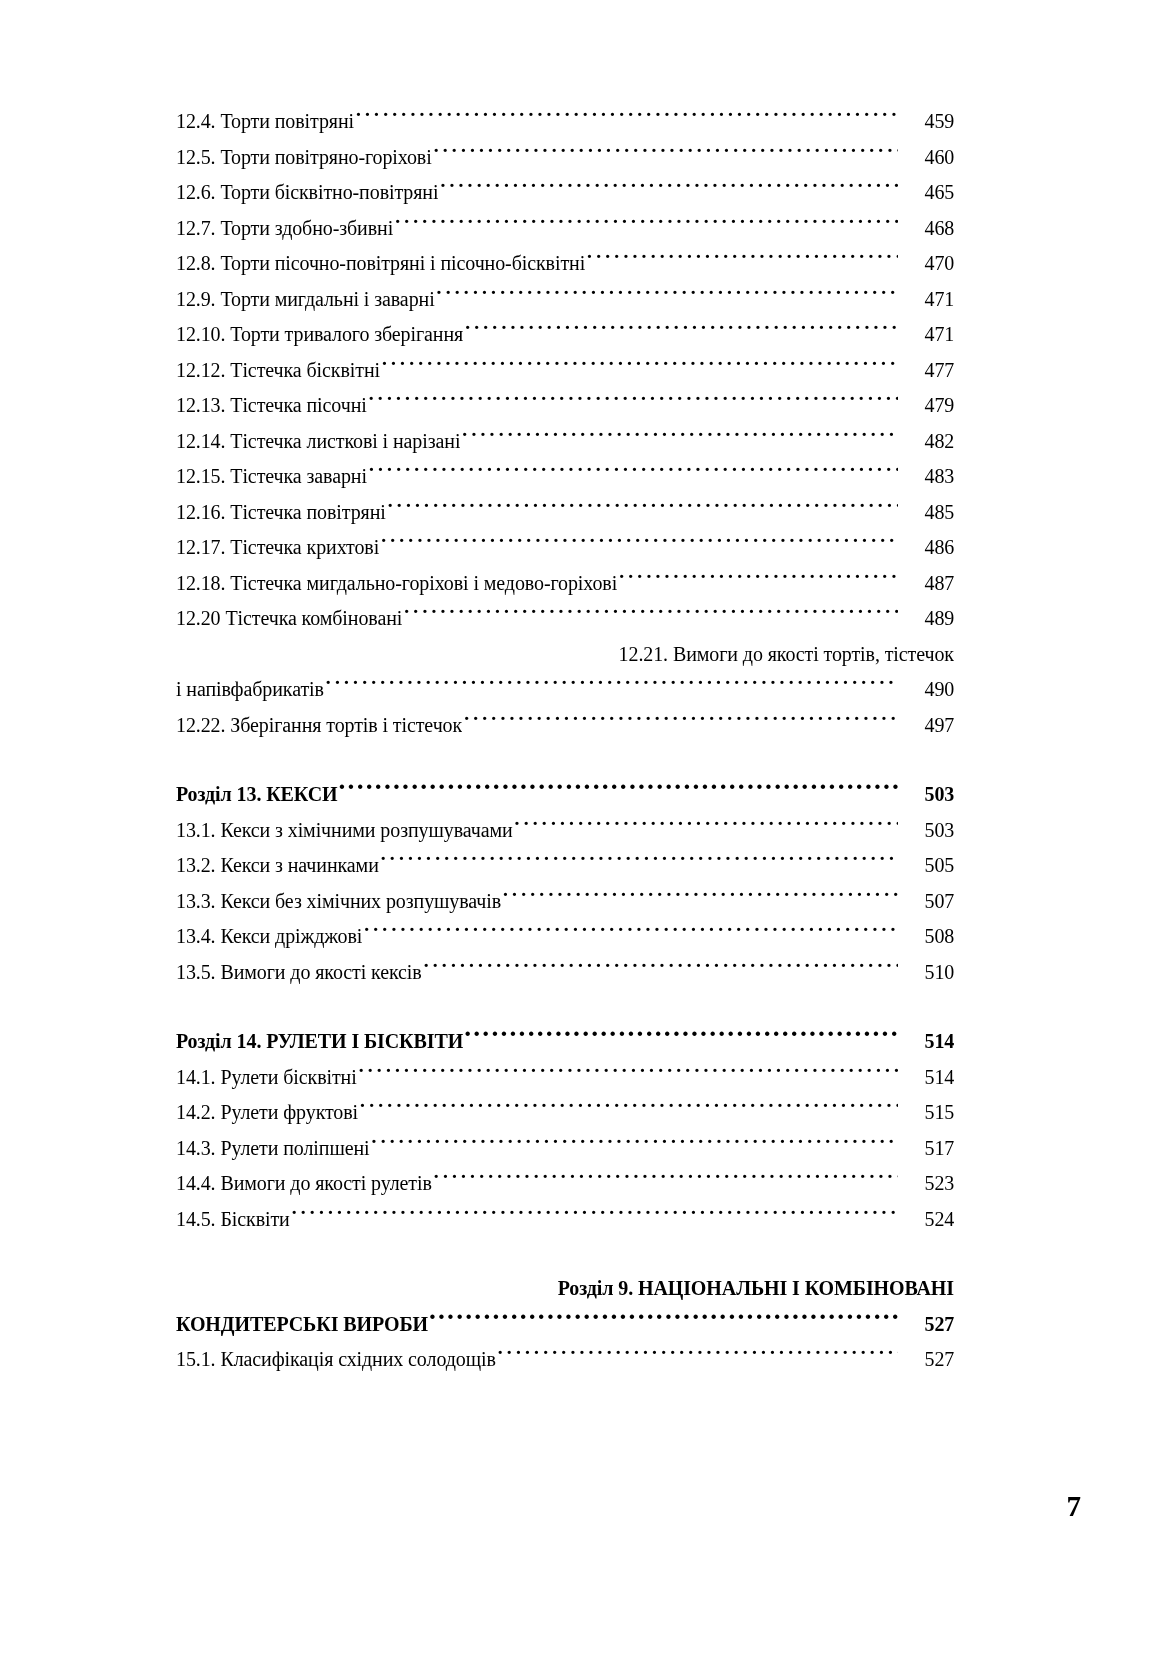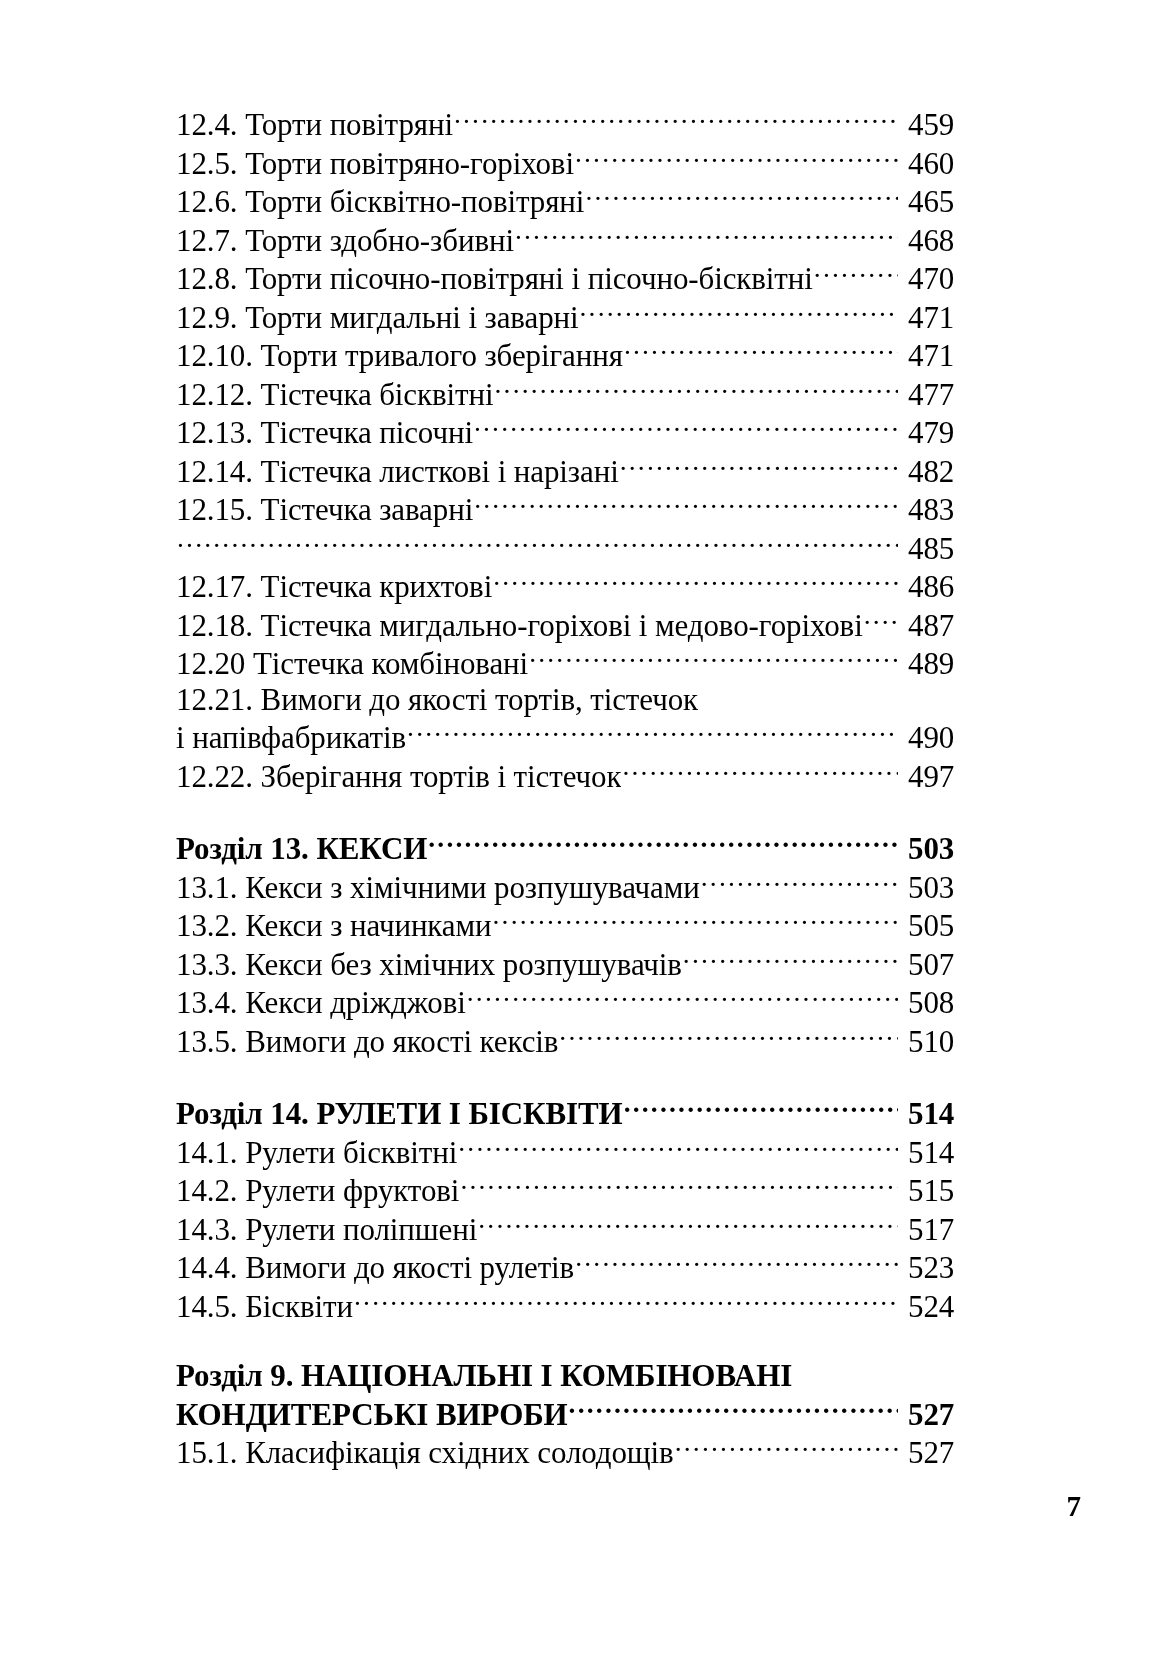--- a/index.html
+++ b/index.html
@@ -25,24 +25,25 @@
     position: absolute;
     left: 176px;
     top: 104px;
     width: 778px;
   }
   
   .entry {
     display: flex;
     align-items: baseline;
     width: 100%;
-    font-size: 31px;
+    font-size: 20px;
     line-height: 35.5px;
     white-space: nowrap;
     letter-spacing: -0.1px;
+    justify-content: flex-end;
   }
   .entry .label {
     flex: 0 1 auto;
     overflow: hidden;
     text-overflow: clip;
   }
   .entry .leader {
     flex: 1 1 auto;
     overflow: hidden;
     margin: 0 0 0 1px;
@@ -142,20 +143,21 @@
           <span class="label">12.14.  Тістечка листкові і нарізані</span>
           <span class="leader"></span>
           <span class="pagenum">482</span>
         </div>
         <div class="entry">
           <span class="label">12.15.  Тістечка заварні</span>
           <span class="leader"></span>
           <span class="pagenum">483</span>
         </div>
         <div class="entry">
+          <span class="label">12.16.  Тістечка повітряні</span>
           <span class="leader"></span>
           <span class="pagenum">485</span>
         </div>
         <div class="entry">
           <span class="label">12.17.  Тістечка крихтові</span>
           <span class="leader"></span>
           <span class="pagenum">486</span>
         </div>
         <div class="entry">
           <span class="label">12.18.  Тістечка мигдально-горіхові і медово-горіхові</span>

